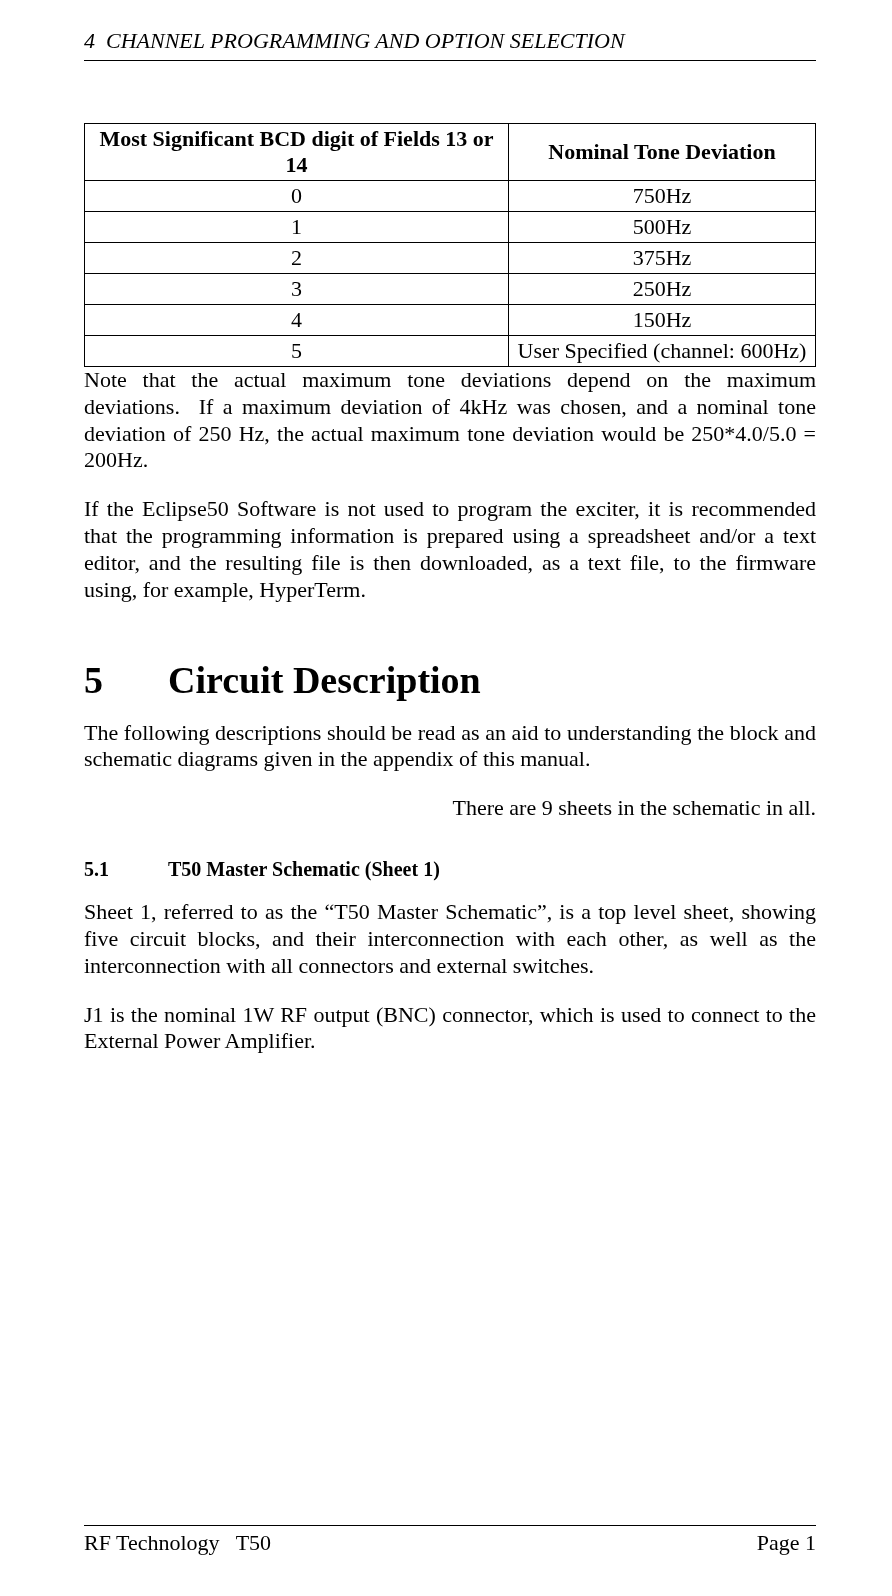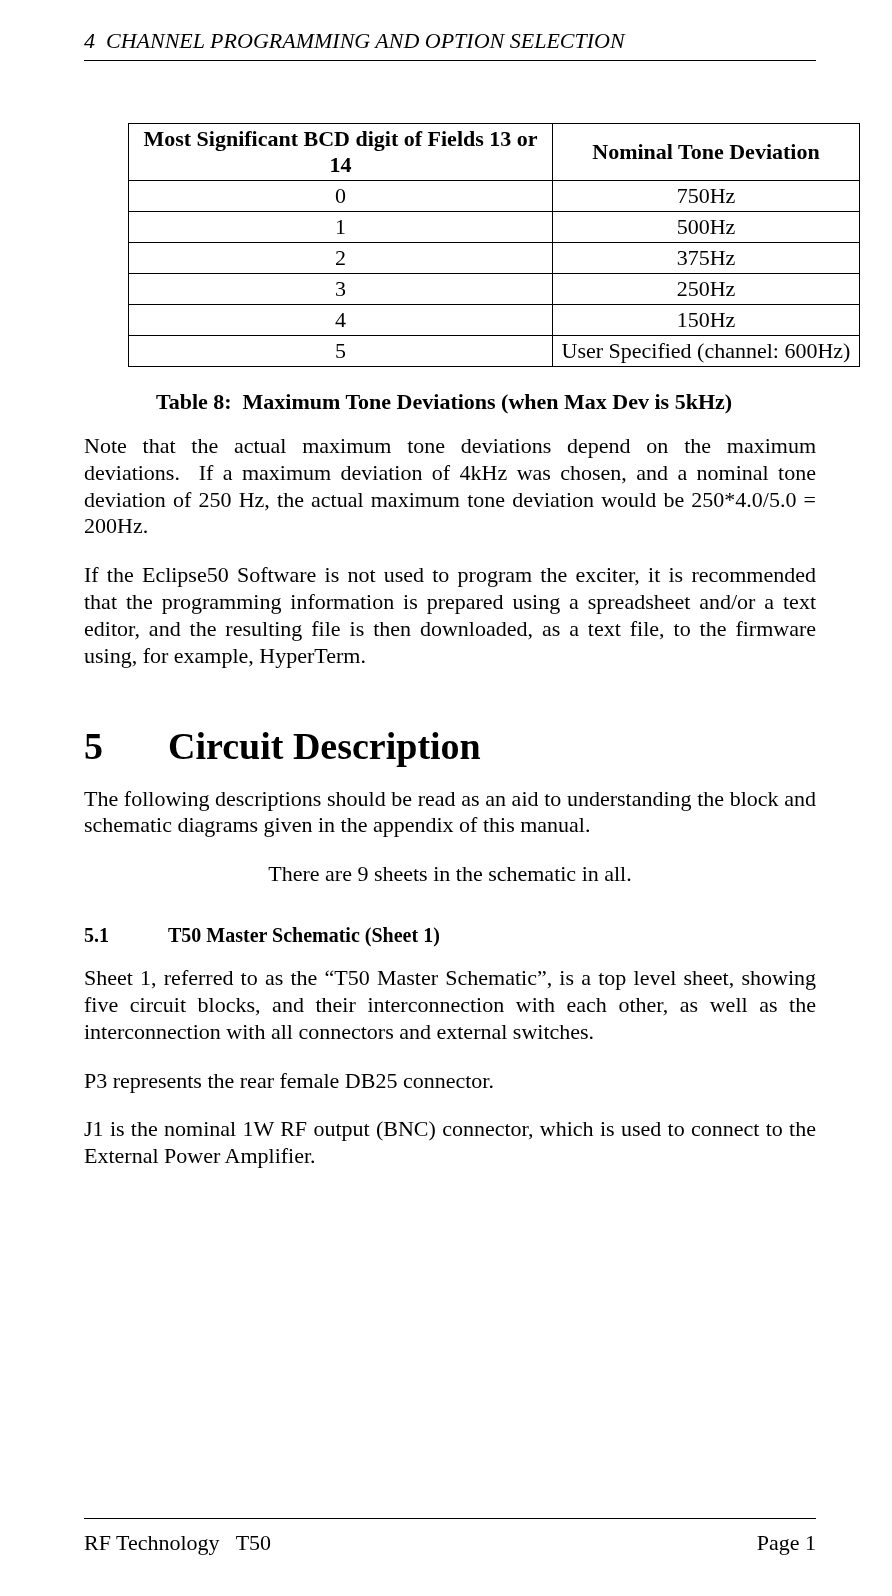--- a/index.html
+++ b/index.html
@@ -23,21 +23,20 @@
     font-style: italic;
     font-size: 22px;
     border-bottom: 1px solid #000;
     padding-bottom: 6px;
     margin-bottom: 62px;
   }
   table.bcd {
     width: 100%;
     border-collapse: collapse;
     font-size: 22px;
-    margin-left: 44px;
   }
   table.bcd th, table.bcd td {
     border: 1px solid #000;
     padding: 2px 6px;
     text-align: center;
     font-weight: normal;
   }
   table.bcd th {
     font-weight: bold;
   }
@@ -60,21 +59,21 @@
   h1.section .num { display:inline-block; width: 84px; }
   h2.subsection {
     font-size: 20px;
     font-weight: bold;
     margin: 14px 0 18px 0;
   }
   h2.subsection .num { display:inline-block; width: 84px; }
   .footer {
     margin-top: auto;
     border-top: 1px solid #000;
-    padding-top: 11px;
+    padding-top: 4px;
     display: flex;
     justify-content: space-between;
     font-size: 22px;
   }
 </style>
 </head>
 <body>
 
 <div class="page">
 
@@ -108,38 +107,36 @@
         <td>4</td>
         <td>150Hz</td>
       </tr>
       <tr>
         <td>5</td>
         <td>User Specified (channel: 600Hz)</td>
       </tr>
     </tbody>
   </table>
 
-  <div class="caption">Table 8:&nbsp; Maximum Tone Deviations (when Max Dev is 5kHz)</div>
 
   <p class="body">Note that the actual maximum tone deviations depend on the maximum deviations.&nbsp; If a maximum deviation of 4kHz was chosen, and a nominal tone deviation of 250 Hz, the actual maximum tone deviation would be 250*4.0/5.0 = 200Hz.</p>
   <p class="body">If the Eclipse50 Software is not used to program the exciter, it is recommended that the programming information is prepared using a spreadsheet and/or a text editor, and the resulting file is then downloaded, as a text file, to the firmware using, for example, HyperTerm.</p>
 
   <h1 class="section">
     <span class="num">5</span><span>Circuit Description</span>
   </h1>
 
   <p class="body">The following descriptions should be read as an aid to understanding the block and schematic diagrams given in the appendix of this manual.</p>
-  <p class="body" style="text-align:center">There are 9 sheets in the schematic in all.</p>
+  <p class="body" style="text-align:right">There are 9 sheets in the schematic in all.</p>
 
   <h2 class="subsection">
     <span class="num">5.1</span><span>T50 Master Schematic (Sheet 1)</span>
   </h2>
 
   <p class="body">Sheet 1, referred to as the “T50 Master Schematic”, is a top level sheet, showing five circuit blocks, and their interconnection with each other, as well as the interconnection with all connectors and external switches.</p>
-  <p class="body" style="text-align:left">P3 represents the rear female DB25 connector.</p>
   <p class="body">J1 is the nominal 1W RF output (BNC) connector, which is used to connect to the External Power Amplifier.</p>
 
   <div class="footer">
     <span>RF Technology&nbsp;&nbsp; T50</span>
     <span>Page 1</span>
   </div>
 
 </div>
 
 </body></html>

